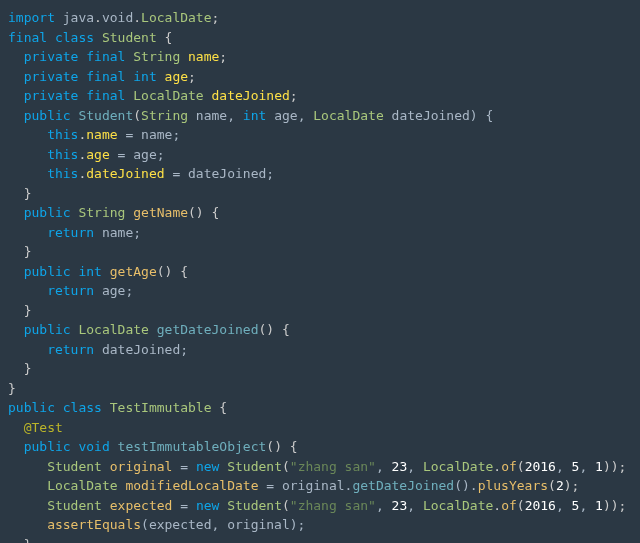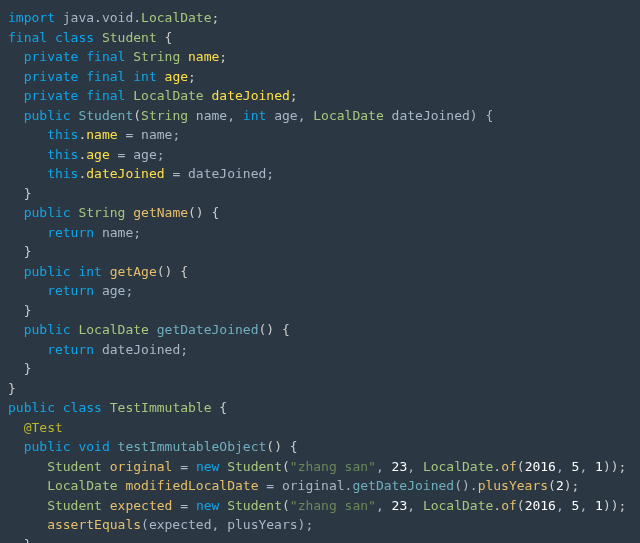--- a/index.html
+++ b/index.html
@@ -50,16 +50,16 @@
 <span>  <span class="kw">public</span> <span class="type">LocalDate</span> <span class="ctor">getDateJoined</span><span class="punct">() {</span></span>
 <span>     <span class="kw">return</span><span> dateJoined;</span></span>
 <span>  <span class="punct">}</span></span>
 <span><span class="punct">}</span></span>
 <span><span class="kw">public</span> <span class="kw">class</span> <span class="type">TestImmutable</span><span class="punct"> {</span></span>
 <span>  <span class="anno">@Test</span></span>
 <span>  <span class="kw">public</span> <span class="kw">void</span> <span class="ctor">testImmutableObject</span><span class="punct">() {</span></span>
 <span>     <span class="type">Student</span> <span class="method">original</span><span> = </span><span class="kw">new</span> <span class="type">Student</span><span class="punct">(</span><span class="str">"zhang san"</span><span>, </span><span class="num">23</span><span>, </span><span class="type">LocalDate</span><span class="punct">.</span><span class="method">of</span><span class="punct">(</span><span class="num">2016</span><span>, </span><span class="num">5</span><span>, </span><span class="num">1</span><span class="punct">));</span></span>
 <span>     <span class="type">LocalDate</span> <span class="method">modifiedLocalDate</span><span> = original.</span><span class="ctor">getDateJoined</span><span>().</span><span class="method">plusYears</span><span class="punct">(</span><span class="num">2</span><span class="punct">);</span></span>
 <span>     <span class="type">Student</span> <span class="method">expected</span><span> = </span><span class="kw">new</span> <span class="type">Student</span><span class="punct">(</span><span class="str">"zhang san"</span><span>, </span><span class="num">23</span><span>, </span><span class="type">LocalDate</span><span class="punct">.</span><span class="method">of</span><span class="punct">(</span><span class="num">2016</span><span>, </span><span class="num">5</span><span>, </span><span class="num">1</span><span class="punct">));</span></span>
-<span>     <span class="method">assertEquals</span><span>(expected, plusYears);</span></span>
+<span>     <span class="method">assertEquals</span><span>(expected, original);</span></span>
 <span>  <span class="punct">}</span></span>
 
 </pre>
 
 </body></html>

